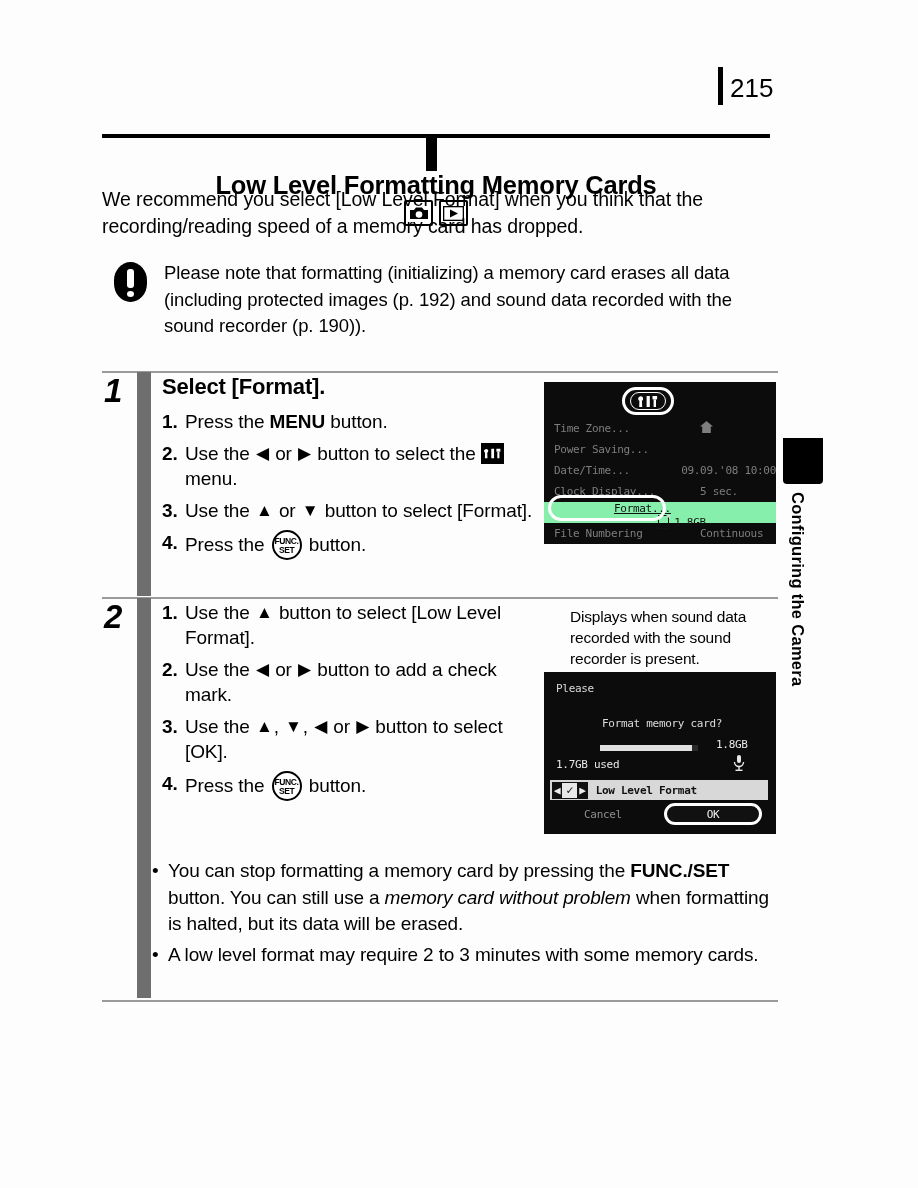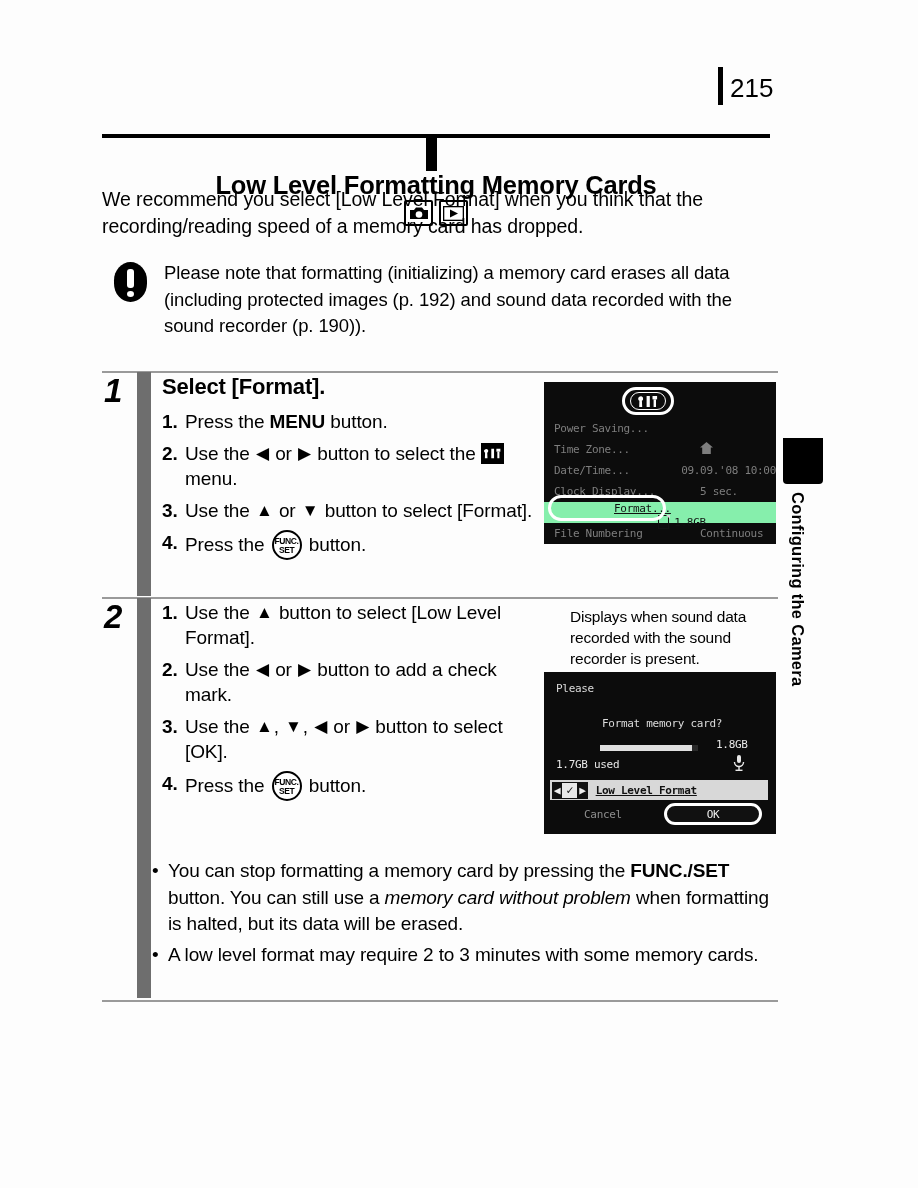--- a/index.html
+++ b/index.html
@@ -403,21 +403,21 @@
     margin-left: 2px;
   }
   .chk-box {
     width: 15px; height: 15px;
     background: #e8e8e8;
     color: #111;
     display: flex; align-items: center; justify-content: center;
     font-size: 12px;
     line-height: 1;
   }
-  .chk-label { margin-left: 8px; font-weight: bold; text-decoration: underline; }
+  .chk-label { margin-left: 8px; font-weight: bold; }
   .fmt-cancel {
     position: absolute;
     left: 40px; top: 136px;
     font-size: 11px;
     color: #8d8d8d;
     letter-spacing: -0.3px;
   }
   .fmt-ok-btn {
     position: absolute;
     left: 120px; top: 131px;
@@ -568,30 +568,30 @@
         <svg width="22" height="13" viewBox="0 0 22 13">
           <path d="M4 1.2 c-1.6 0 -2.8 1.1 -2.8 2.5 c0 .9 .5 1.6 1.2 2 L2.2 12 h3 L4.9 5.7 c.7 -.4 1.2 -1.1 1.2 -2 C6.1 2.3 5.4 1.2 4 1.2 z" fill="#fff"></path>
           <rect x="9.6" y="1" width="3.2" height="11" fill="#fff"></rect>
           <rect x="15.5" y="1" width="4.6" height="3.4" fill="#fff"></rect>
           <rect x="16.6" y="4.4" width="2.4" height="7.6" fill="#fff"></rect>
         </svg>
       </div>
     </div>
     <div class="menu-rows">
         <div class="menu-row faded">
-          <div class="lbl">Power Saving...</div>
-          <div class="val"></div>
-        </div>
-        <div class="menu-row faded">
           <div class="lbl">Time Zone...</div>
           <div class="val">
             <span class="home-glyph"><svg width="13" height="12" viewBox="0 0 13 12">
                 <path d="M6.5 0 L13 5.5 h-2.2 V12 H2.2 V5.5 H0 z" fill="currentColor"></path>
               </svg></span>
           </div>
+        </div>
+        <div class="menu-row faded">
+          <div class="lbl">Power Saving...</div>
+          <div class="val"></div>
         </div>
         <div class="menu-row faded">
           <div class="lbl">Date/Time...</div>
           <div class="val">
             <span>09.09.'08 10:00</span>
           </div>
         </div>
         <div class="menu-row faded">
           <div class="lbl">Clock Display...</div>
           <div class="val">

